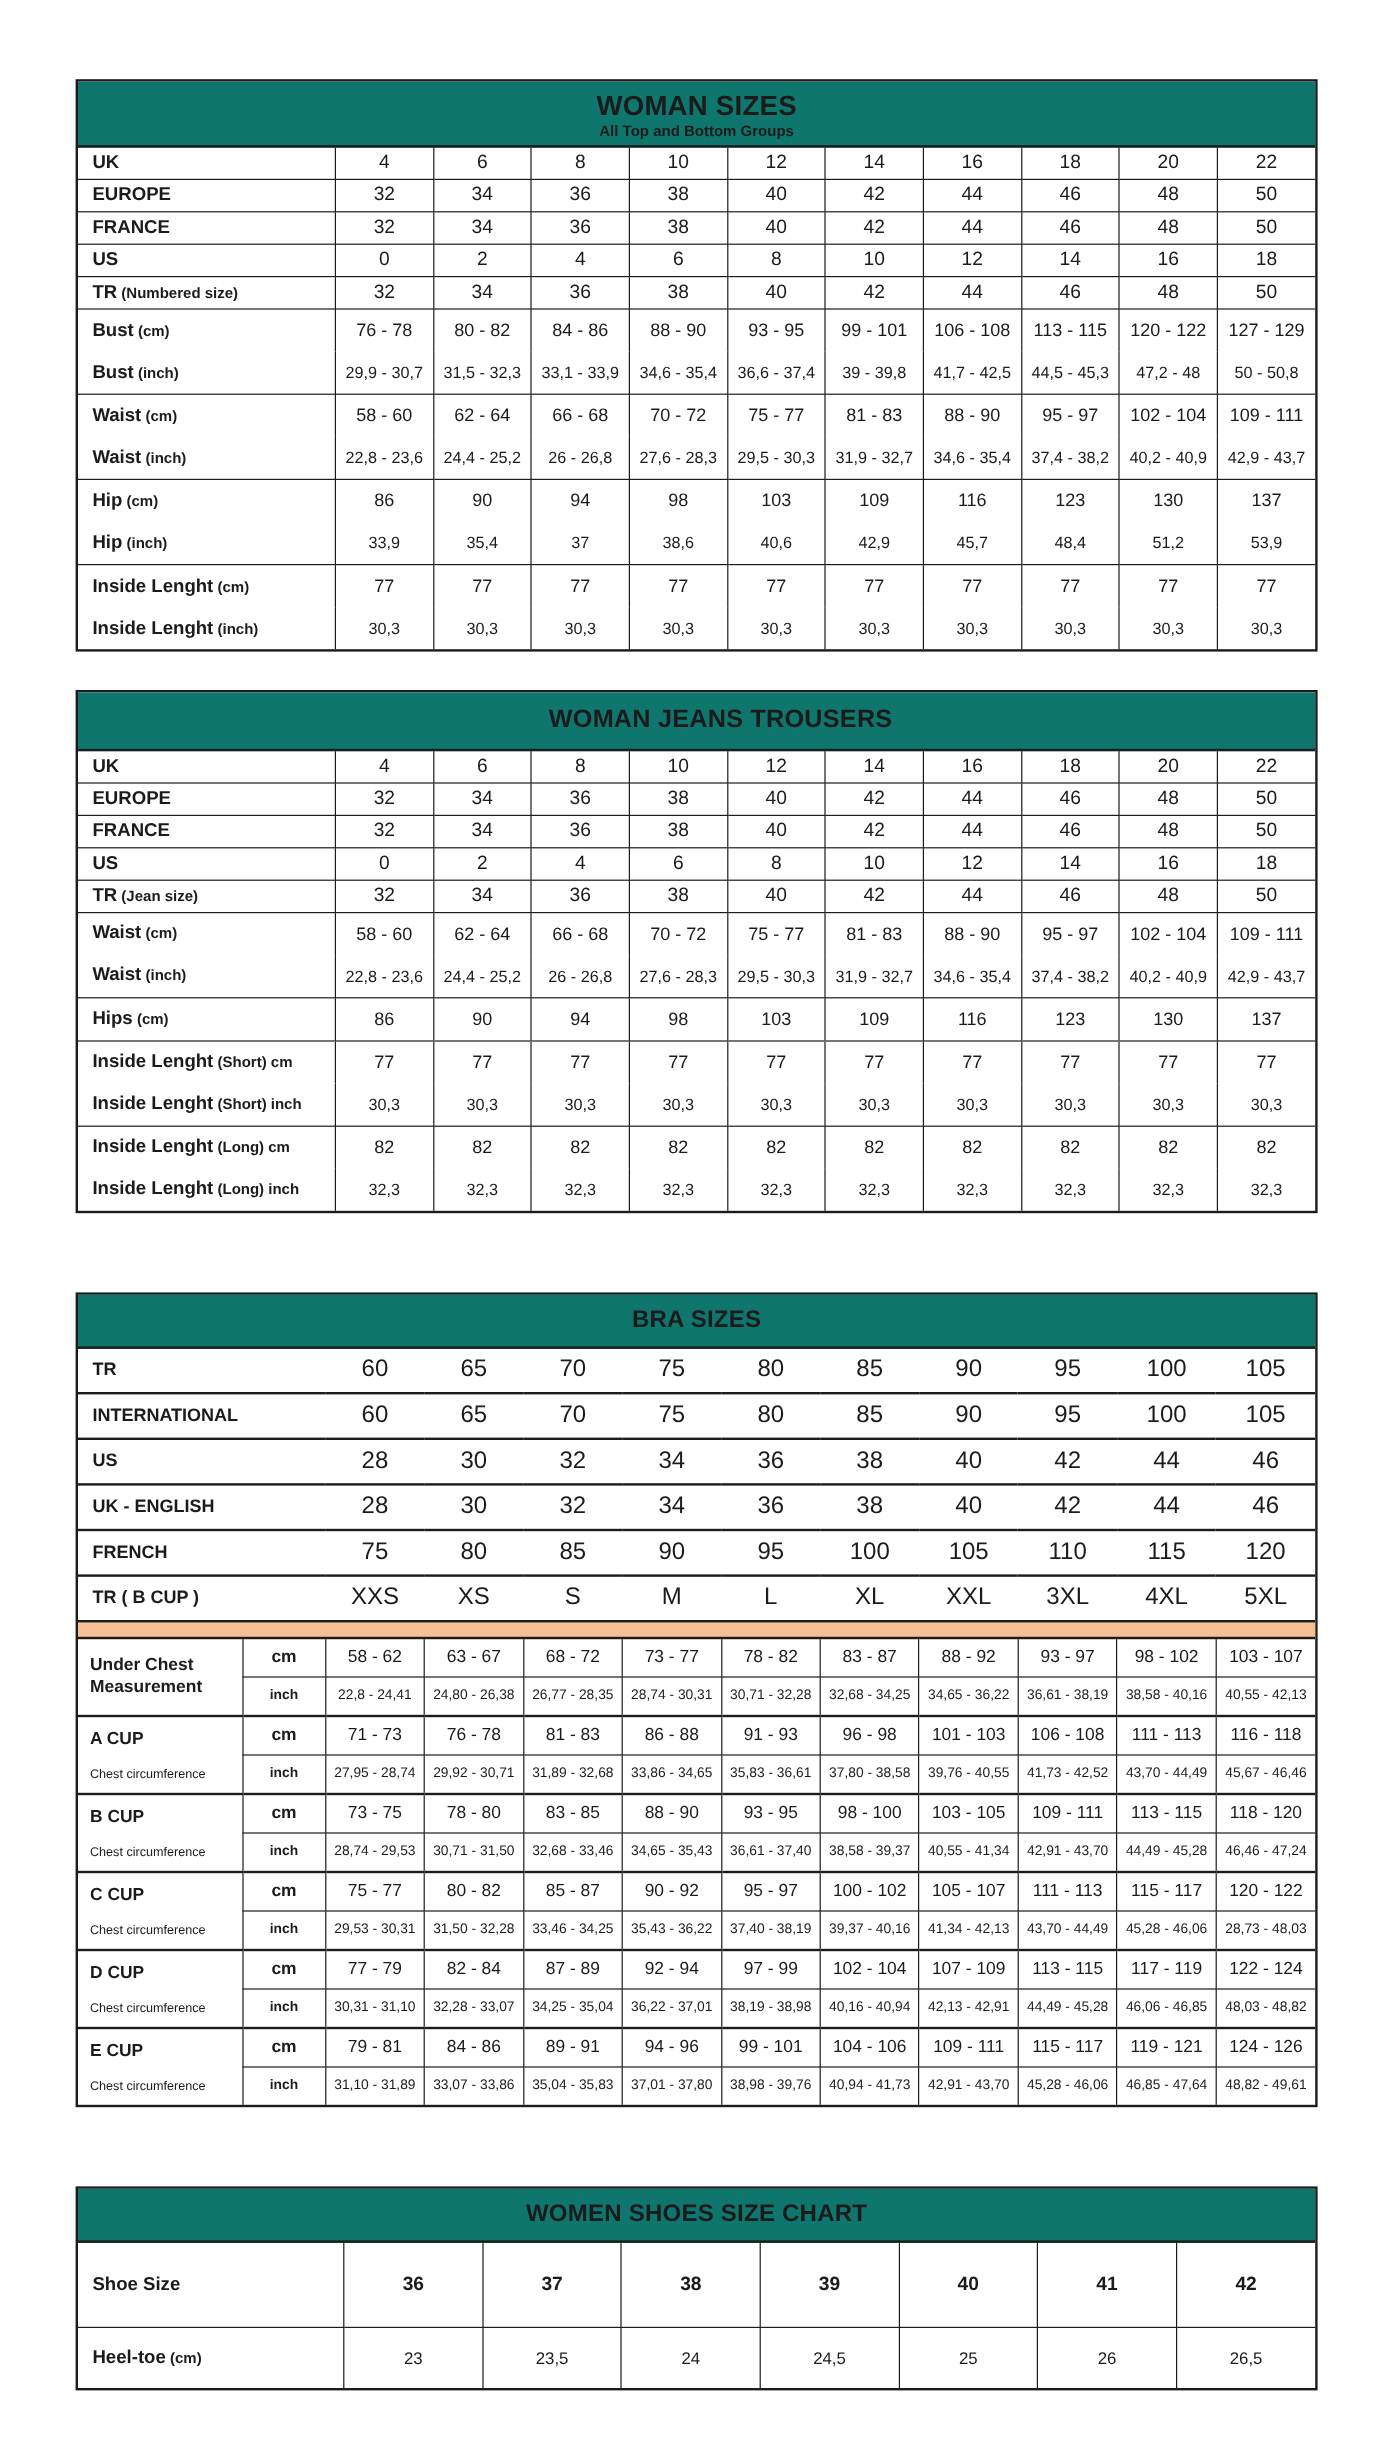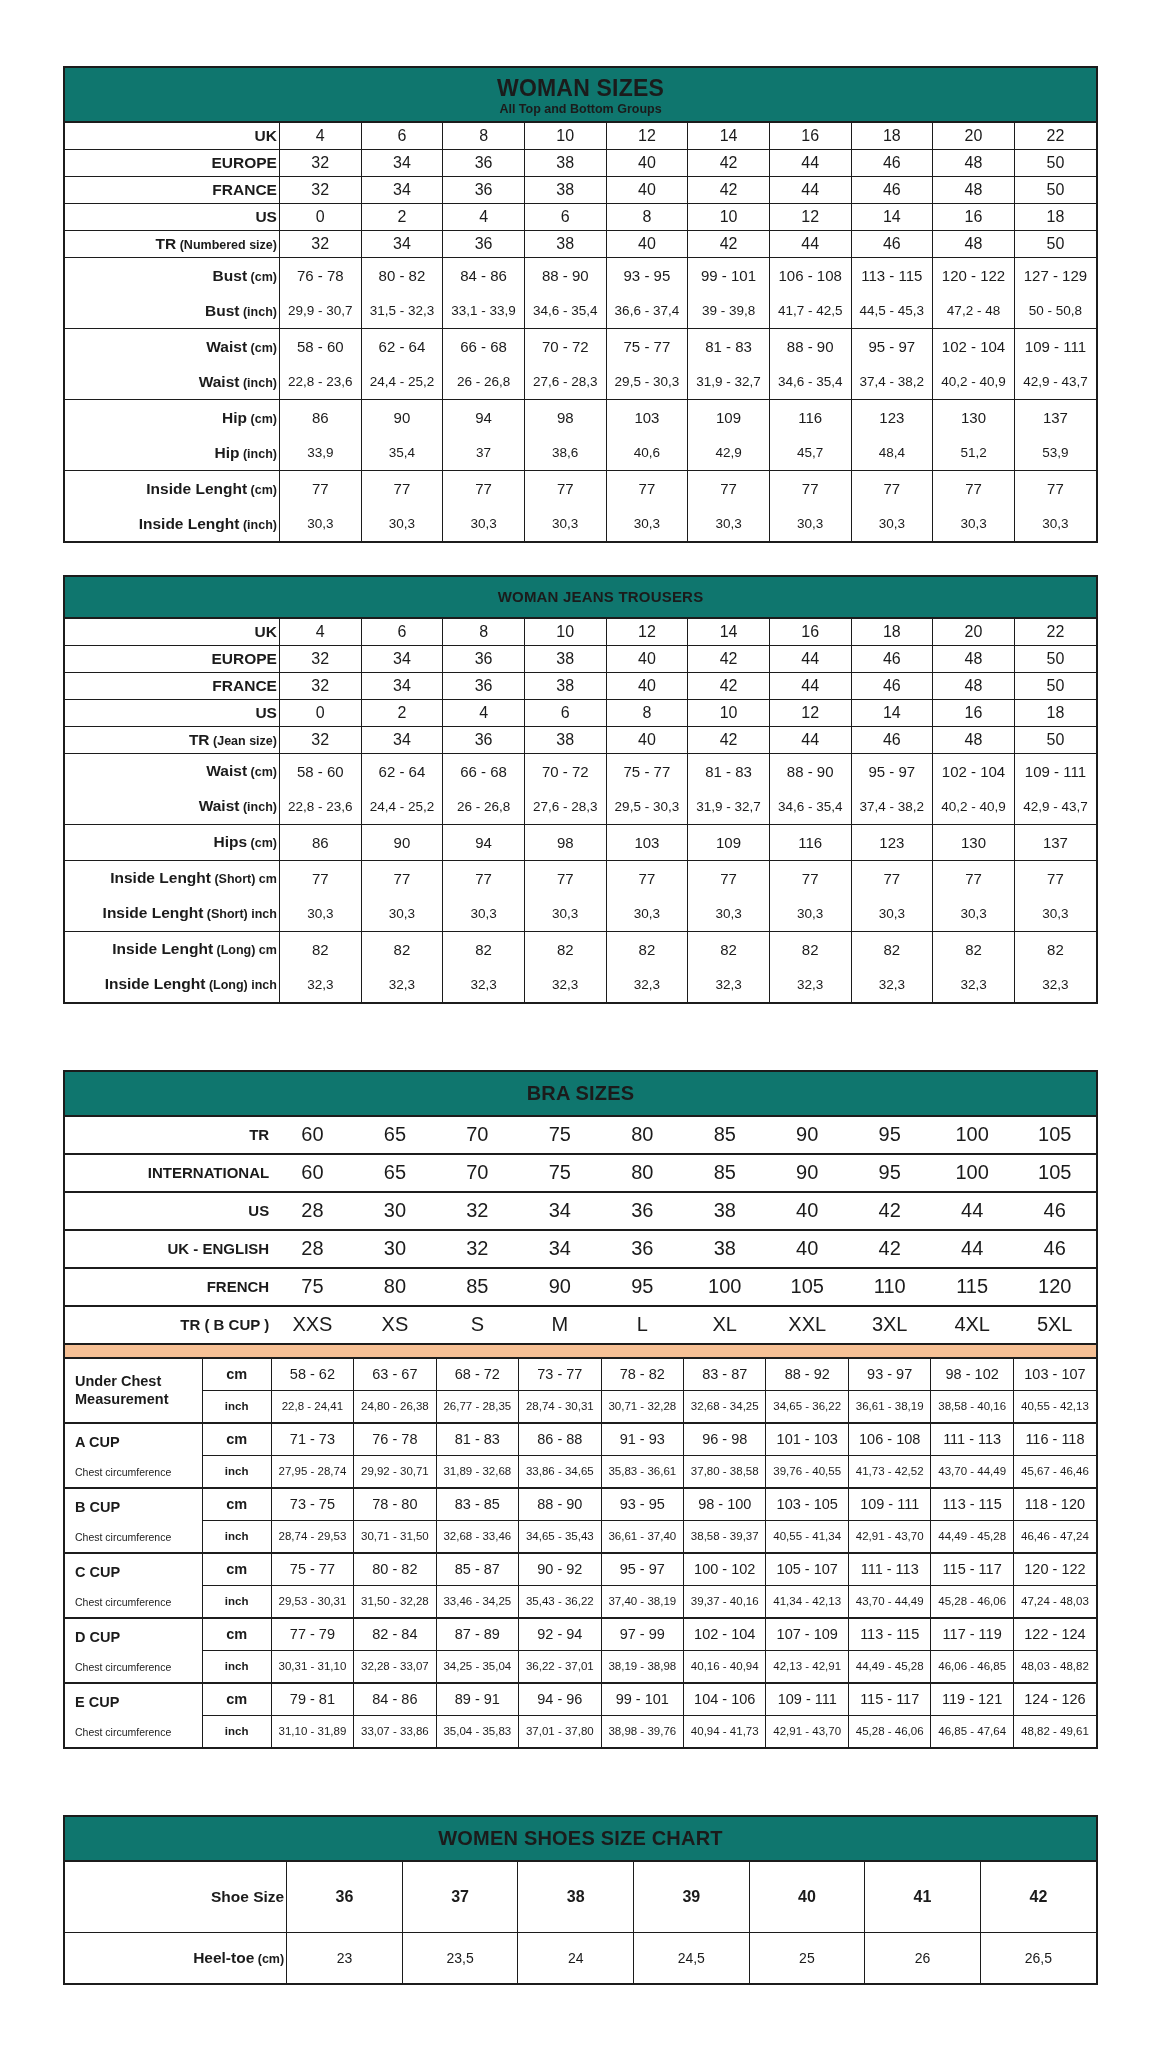--- a/index.html
+++ b/index.html
@@ -14,27 +14,27 @@
   .mb1{margin-bottom:32px;}
   .mb2{margin-bottom:66px;}
   .hdr{
     background:#0f766e;text-align:center;
     border-bottom:2.2px solid #1c1c1c;
     padding:7px 0 5px 0;
   }
   .hdr .t1{font-size:23px;font-weight:bold;letter-spacing:.2px;line-height:1.15;}
   .hdr .t2{font-size:12.5px;font-weight:bold;margin-top:1px;}
   .hdr.slim{padding:11px 0;}
-  .hdr.slim .t1{font-size:15px;padding-left:40px;}
+  .hdr.slim .t1{font-size:21px;padding-left:40px;}
   .hdr.mid{padding:10px 0;}
   .hdr.mid .t1{font-size:20px;}
 
   table{width:100%;border-collapse:collapse;border-style:hidden;table-layout:fixed;}
   th,td{border:1.9px solid #1c1c1c;text-align:center;vertical-align:middle;padding:0 2px;}
-  th.lab{text-align:right;padding-left:29px;font-size:15.5px;font-weight:bold;white-space:nowrap;}
+  th.lab{text-align:left;padding-left:12px;font-size:15.5px;font-weight:bold;white-space:nowrap;}
   .sub-lab{font-size:12.5px;font-weight:bold;}
   tr.single td{height:26px;font-size:16px;}
   tr.pt td{height:35px;font-size:15px;}
   tr.pb td{height:35px;font-size:13.5px;}
   tr.pt th,tr.pt td{border-bottom:none;}
   tr.pb th,tr.pb td{border-top:none;}
 
   
   tr.bu th,tr.bu td{border-left:none;border-right:none;border-top-width:2.2px;border-bottom-width:2.2px;}
   tr.bu td{height:36px;font-size:20px;}
@@ -629,21 +629,21 @@
             <th class="unit">inch</th>
             <td>29,53 - 30,31</td>
             <td>31,50 - 32,28</td>
             <td>33,46 - 34,25</td>
             <td>35,43 - 36,22</td>
             <td>37,40 - 38,19</td>
             <td>39,37 - 40,16</td>
             <td>41,34 - 42,13</td>
             <td>43,70 - 44,49</td>
             <td>45,28 - 46,06</td>
-            <td>47,24 - 48,03</td>
+            <td>28,73 - 48,03</td>
           </tr>
           <tr class="cm">
             <th class="glab" rowspan="2">
               <div class="gname">D CUP</div>
               <div class="gsub">Chest circumference</div>
             </th>
             <th class="unit">cm</th>
             <td>77 - 79</td>
             <td>82 - 84</td>
             <td>87 - 89</td>

